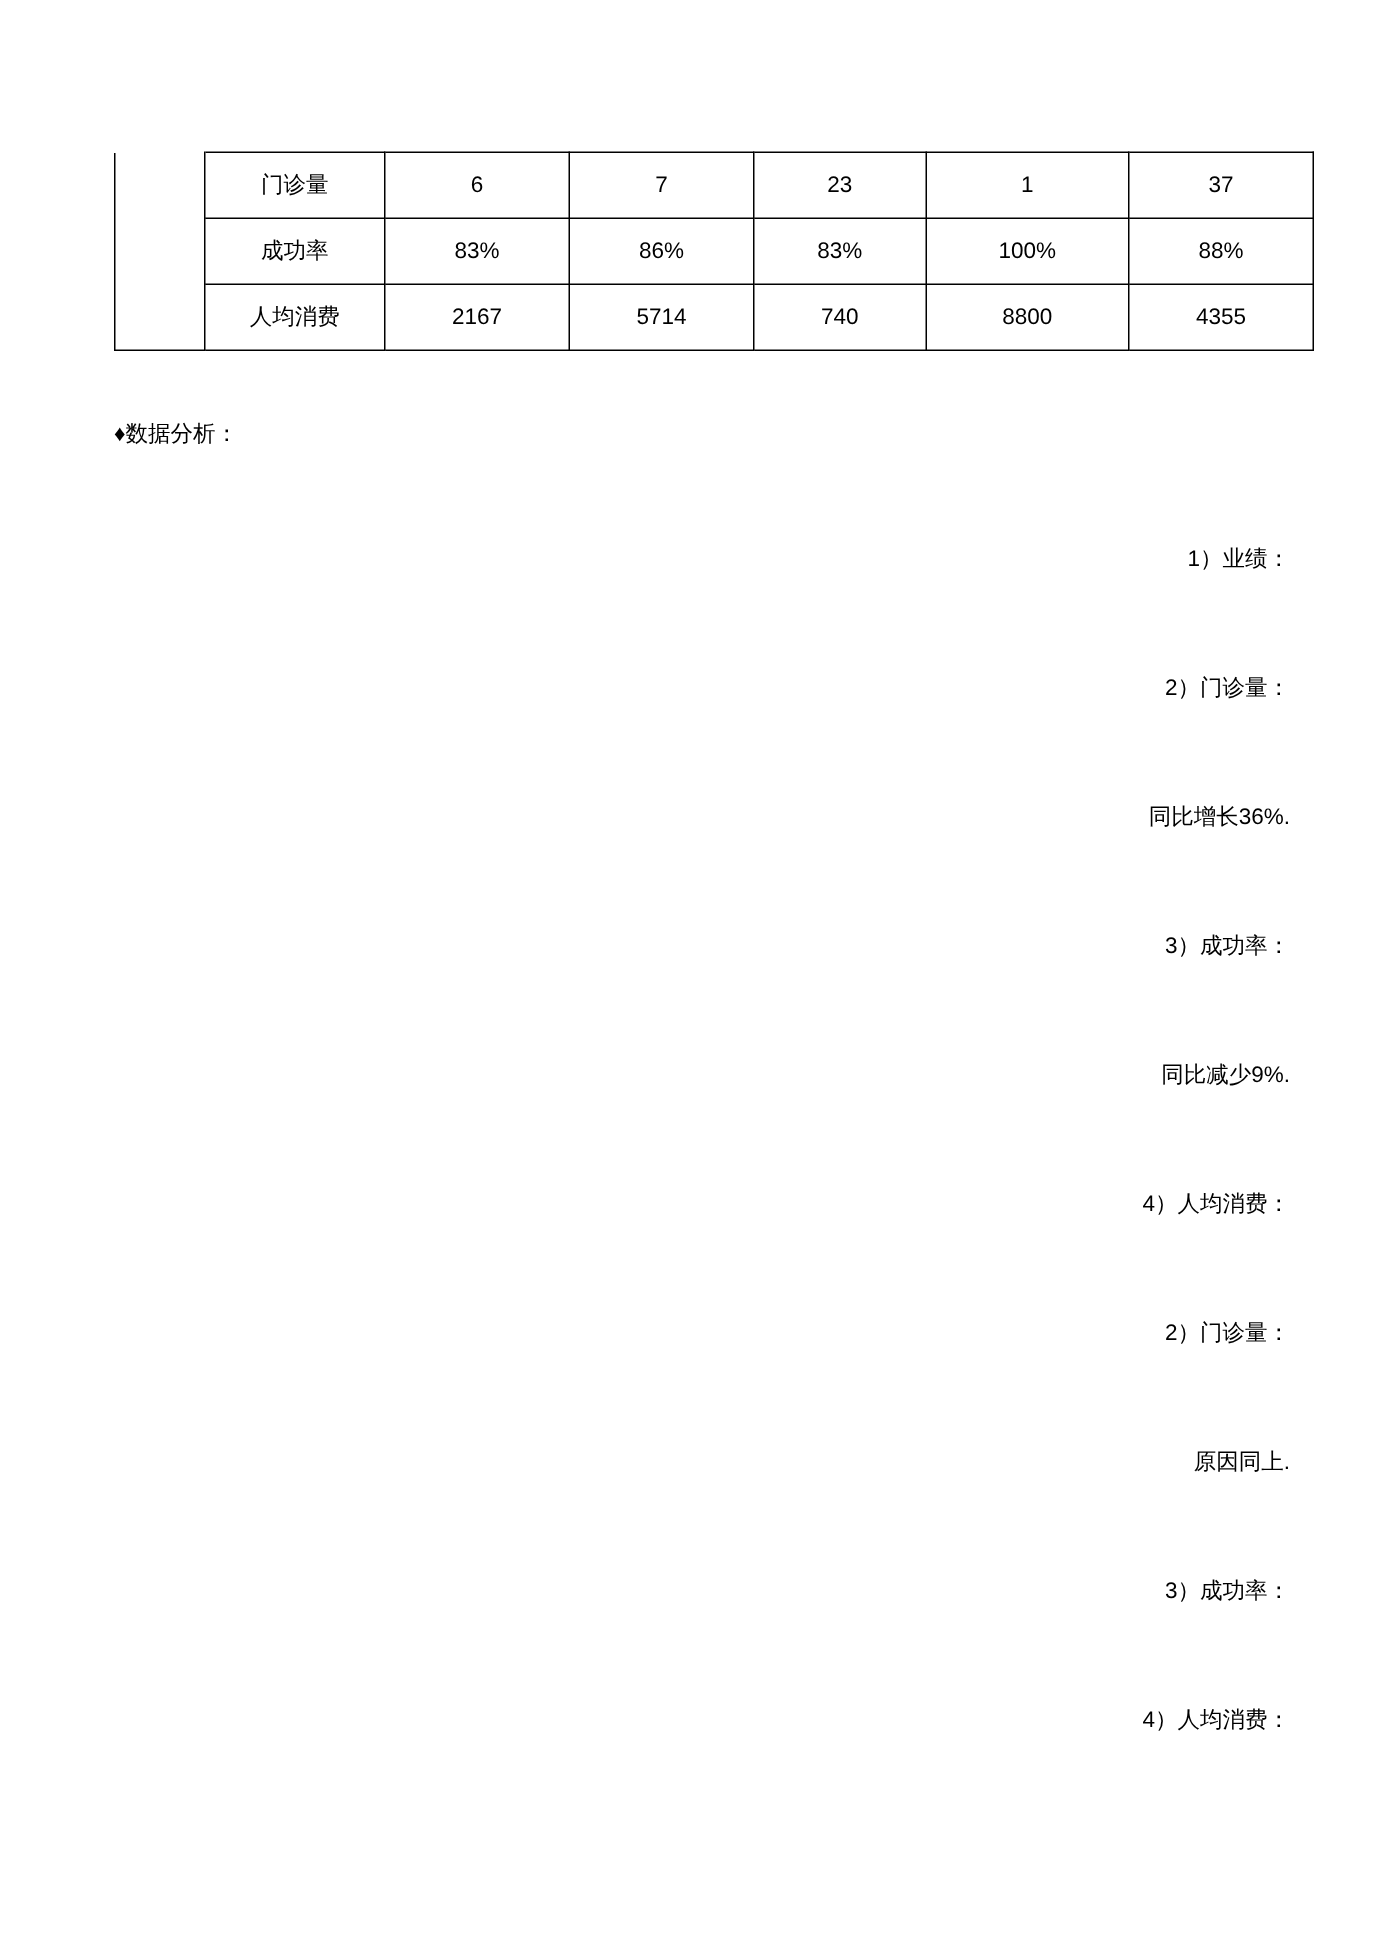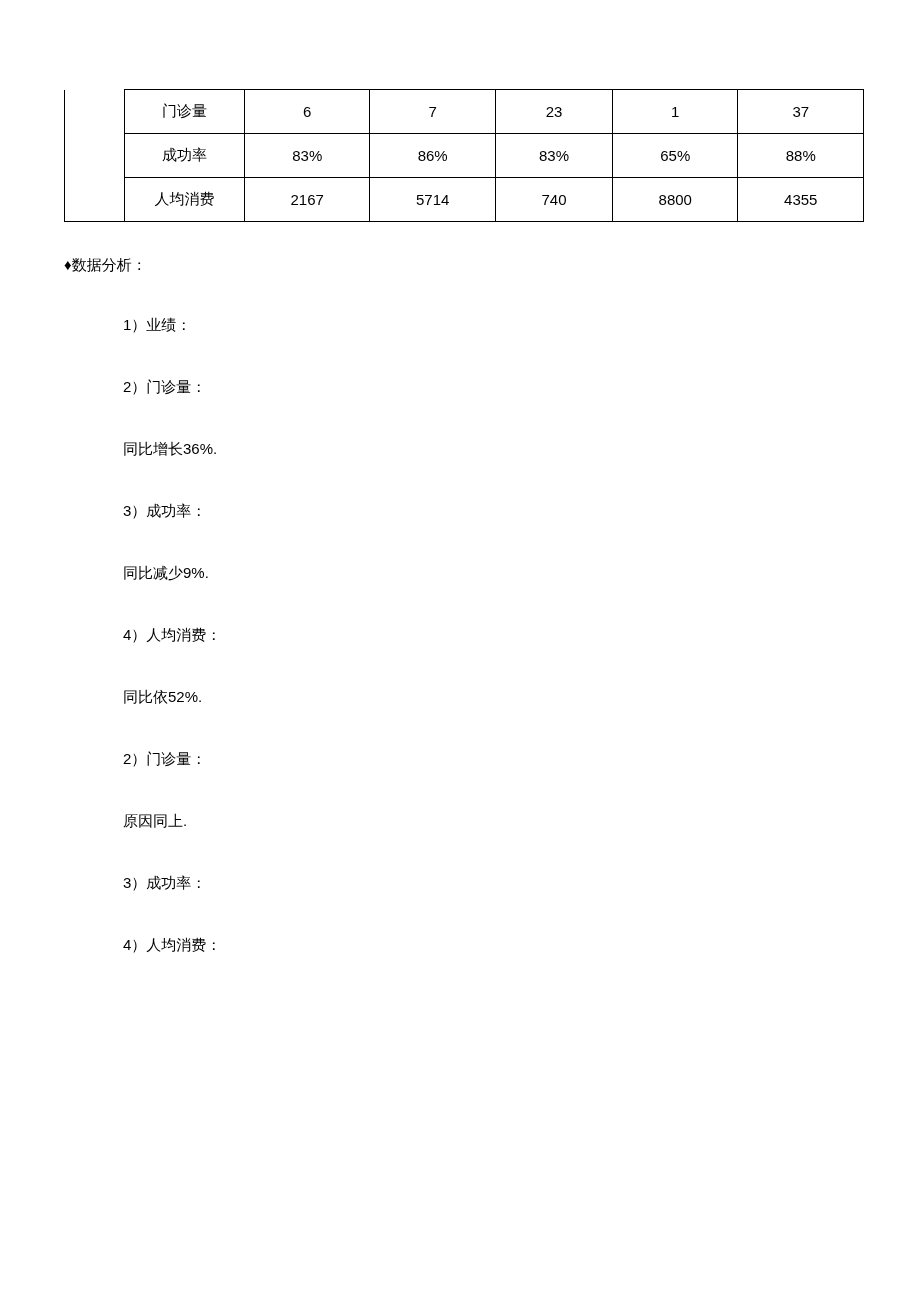--- a/index.html
+++ b/index.html
@@ -1,17 +1,17 @@
 <!DOCTYPE html>
 <html><head>
   <meta charset="utf-8">
   <style>
     * {
       margin: 0;
-      padding: 4px;
+      padding: 16px;
       box-sizing: border-box;
     }
     body {
       font-family: "Microsoft YaHei", "SimSun", Arial, sans-serif;
       background: #ffffff;
       width: 920px;
       padding: 0;
       color: #000000;
     }
     .page {
@@ -42,20 +42,21 @@
       font-size: 15px;
       margin-bottom: 18px;
       padding-left: 0;
     }
     .list-item {
       font-size: 15px;
       margin-left: 55px;
       margin-top: 30px;
       margin-bottom: 30px;
       line-height: 1.6;
+      text-align: right;
     }
   </style>
 </head>
 <body>
 
 <div class="page">
 
   <table>
     <tbody>
         <tr>
@@ -65,21 +66,21 @@
       <td>7</td>
       <td>23</td>
       <td>1</td>
       <td>37</td>
     </tr>
     <tr>
       <td class="label-col">成功率</td>
       <td>83%</td>
       <td>86%</td>
       <td>83%</td>
-      <td>65%</td>
+      <td>100%</td>
       <td>88%</td>
     </tr>
     <tr>
       <td class="label-col">人均消费</td>
       <td>2167</td>
       <td>5714</td>
       <td>740</td>
       <td>8800</td>
       <td>4355</td>
     </tr>
@@ -90,21 +91,20 @@
 
   <div class="list-item">1）业绩：</div>
 
   <div class="list-item">2）门诊量：</div>
   <div class="list-item">同比增长36%.</div>
 
   <div class="list-item">3）成功率：</div>
   <div class="list-item">同比减少9%.</div>
 
   <div class="list-item">4）人均消费：</div>
-  <div class="list-item">同比依52%.</div>
 
 
 
   <div class="list-item">2）门诊量：</div>
   <div class="list-item">原因同上.</div>
 
   <div class="list-item">3）成功率：</div>
 
   <div class="list-item">4）人均消费：</div>
 

